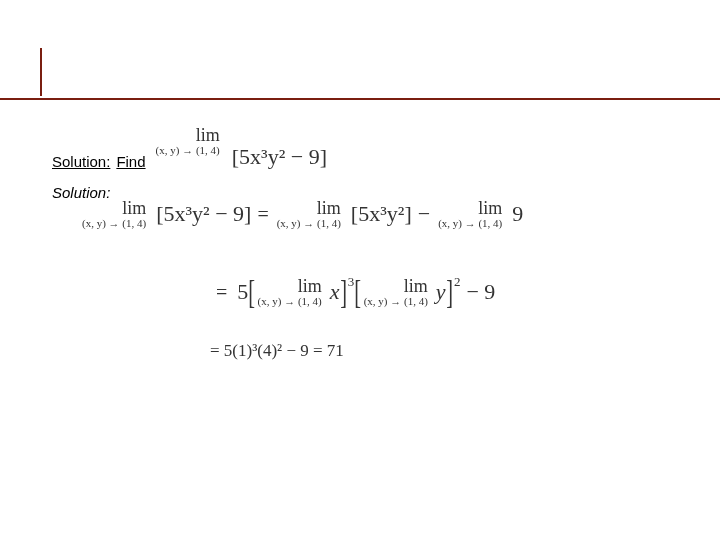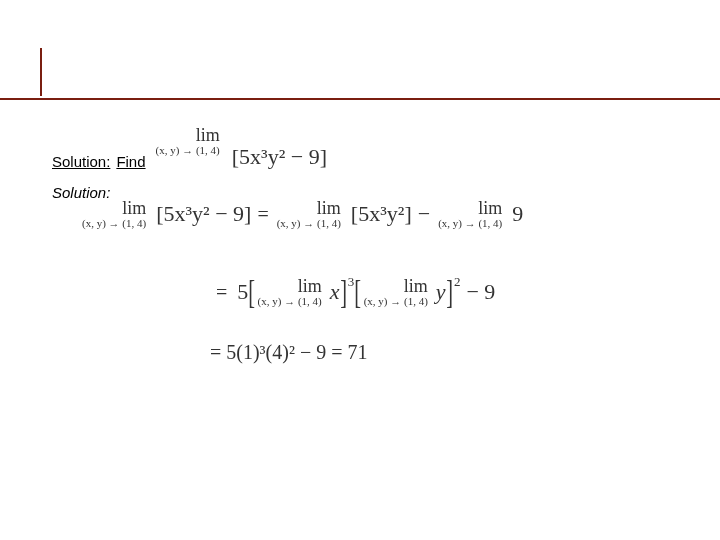--- a/index.html
+++ b/index.html
@@ -123,21 +123,21 @@
     margin: 0 -2px;
   }
   .outer-sup {
     font-size: 13px;
     vertical-align: top;
     position: relative;
     top: -10px;
     margin-left: 1px;
   }
   .row3 {
-    font-size: 20px;
+    font-size: 17px;
   }
 </style>
 </head>
 <body>
 
 <div class="slide">
 
   <div class="vert-rule"></div>
   <div class="title-rule"></div>
 

